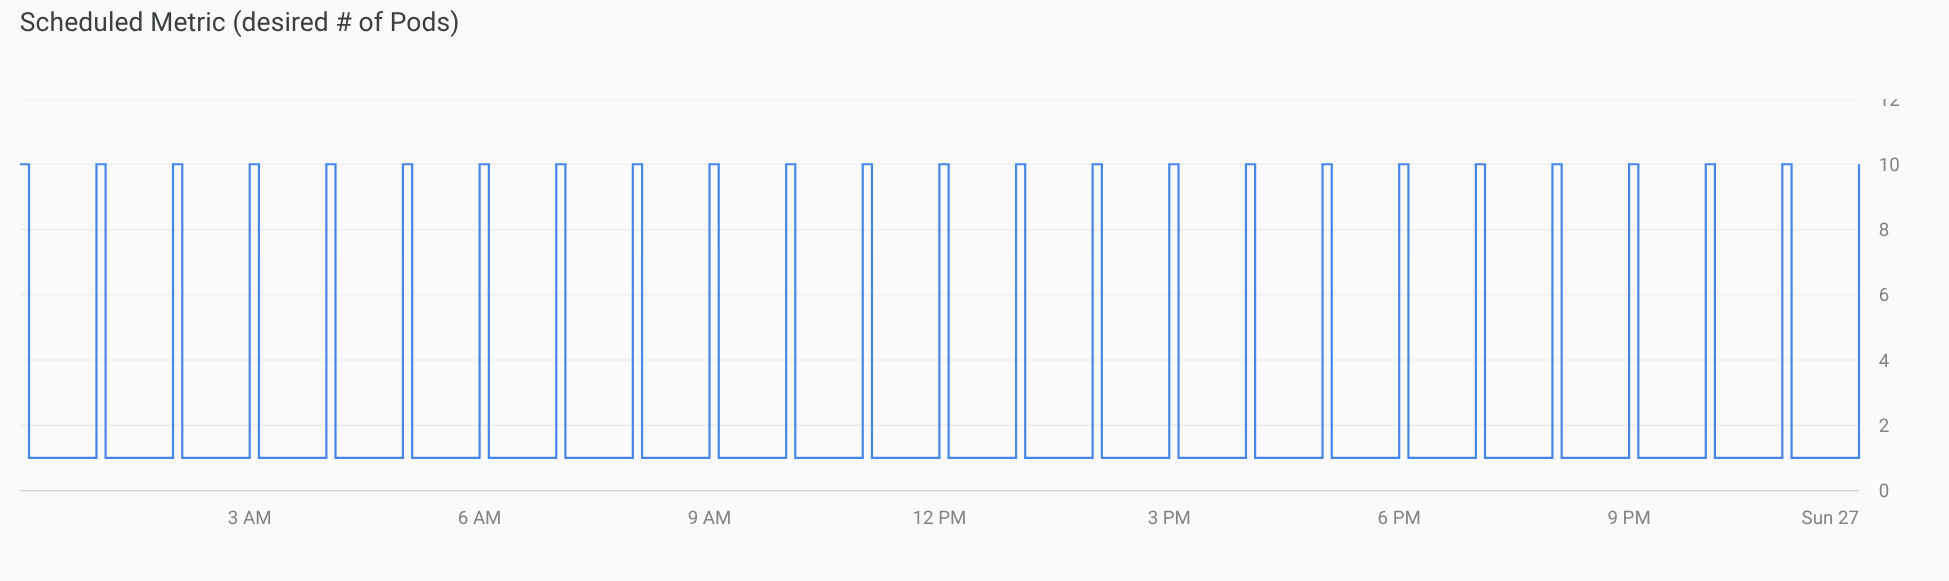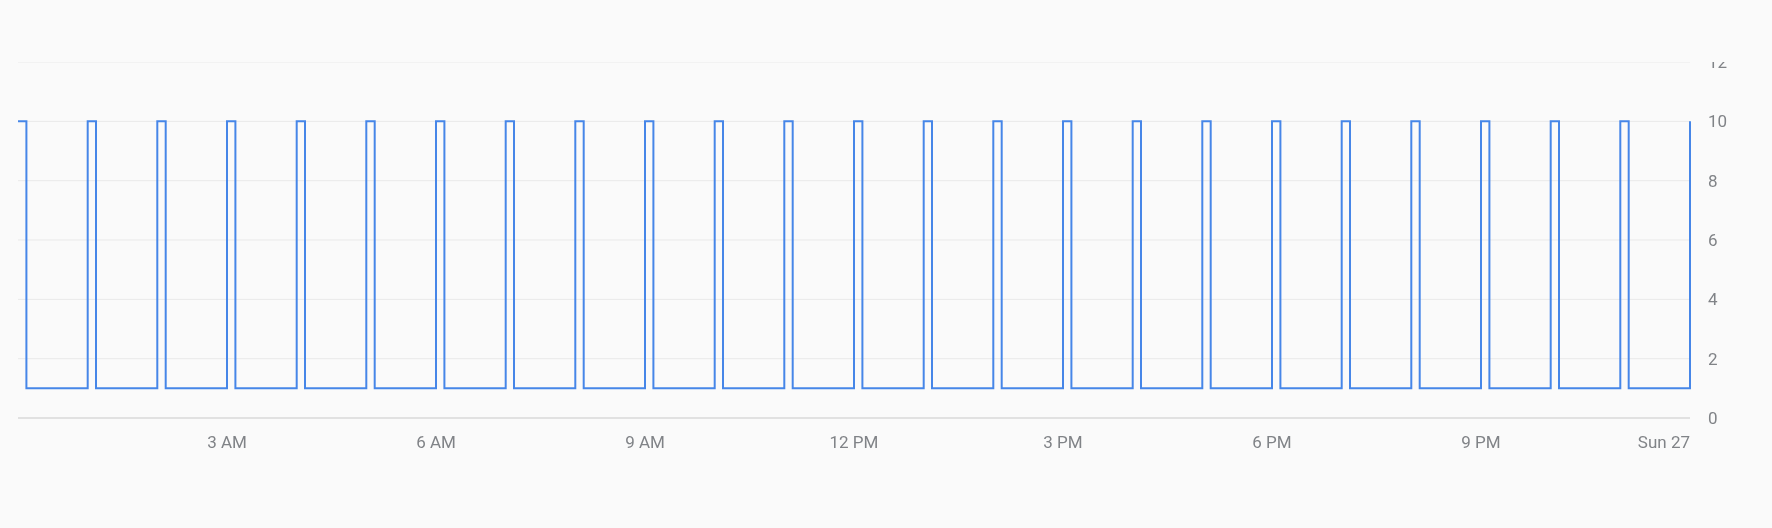--- a/index.html
+++ b/index.html
@@ -11,20 +11,21 @@
   svg{display:block}
   .grid line{stroke:#e9e9e9;stroke-width:1}
   .baseline{stroke:#d0d0d0;stroke-width:1}
   .series{fill:none;stroke:#4686e8;stroke-width:2;stroke-linejoin:miter;stroke-linecap:butt}
   .tick text{fill:#808387;font-size:17px}
   .ytick text{fill:#808387;font-size:17px}
 </style>
 </head>
 <body>
 <div class="panel">
+  <div class="title">Scheduled Metric (desired # of Pods)</div>
   <div class="chart-wrap">
     <svg id="chart" width="1730" height="420">
         <g class="grid">
           <line x1="0" x2="1672" y1="356" y2="356"></line>
           <line x1="0" x2="1672" y1="296.6666666666667" y2="296.6666666666667"></line>
           <line x1="0" x2="1672" y1="237.33333333333334" y2="237.33333333333334"></line>
           <line x1="0" x2="1672" y1="178" y2="178"></line>
           <line x1="0" x2="1672" y1="118.66666666666669" y2="118.66666666666669"></line>
           <line x1="0" x2="1672" y1="59.333333333333314" y2="59.333333333333314"></line>
           <line x1="0" x2="1672" y1="0" y2="0"></line>

